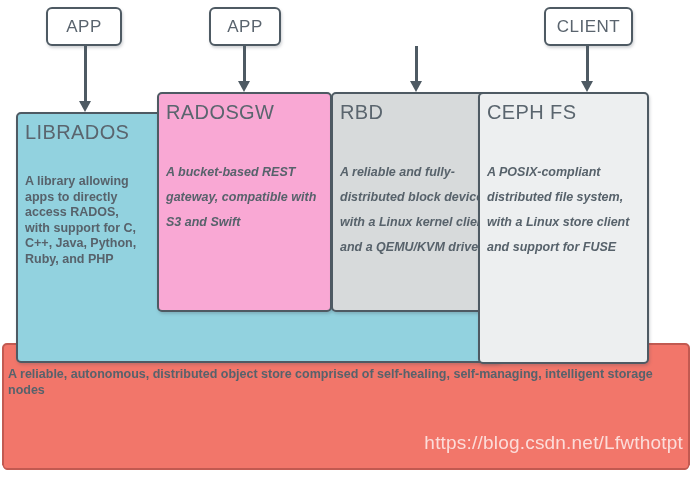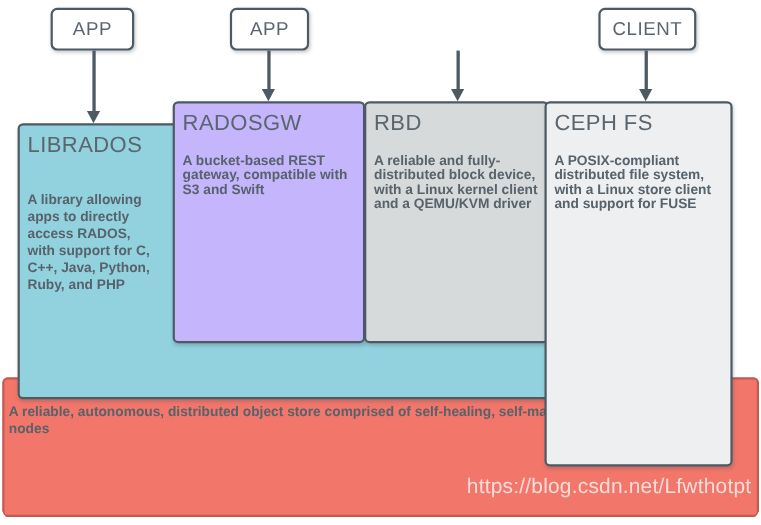--- a/index.html
+++ b/index.html
@@ -39,24 +39,24 @@
   }
   .comp .title{
     font-size:20px;font-weight:400;letter-spacing:.4px;color:#5a656e;
     margin:7px 0 0 7px;line-height:23px;
   }
   .comp .desc{
     font-size:12.5px;font-weight:bold;color:#57626b;margin-left:7px;
   }
   .box-librados{left:16px;top:112px;width:485px;height:251px;background:#92d2df;z-index:2;}
   .box-librados .desc{margin-top:30px;width:122px;line-height:15.5px;}
-  .box-radosgw{left:157px;top:92px;width:175px;height:220px;background:#c4b5fd;z-index:3;}
+  .box-radosgw{left:157px;top:92px;width:175px;height:220px;background:#f9a8d4;z-index:3;}
   .box-rbd{left:331px;top:92px;width:168px;height:220px;background:#d7dadb;z-index:3;}
-  .box-cephfs{left:495px;top:92px;width:171px;height:332px;background:#edeff0;z-index:3;}
-  .box-radosgw .desc,.box-rbd .desc,.box-cephfs .desc{margin-top:16px;width:162px;line-height:13px;}
+  .box-cephfs{left:478px;top:92px;width:171px;height:272px;background:#edeff0;z-index:3;}
+  .box-radosgw .desc,.box-rbd .desc,.box-cephfs .desc{margin-top:36px;width:162px;line-height:25px;font-style:italic;}
   .box-rados{
     left:2px;top:343px;width:688px;height:127px;background:#f2766a;
     border:2px solid #c25a51;z-index:1;box-shadow:none;
   }
   .box-rados .title{margin:37px 0 0 4px;}
   .box-rados .desc{margin:22px 0 0 4px;width:658px;line-height:15.5px;}
   
   .watermark{
     position:absolute;right:9px;top:432px;z-index:6;
     font-size:19px;color:rgba(255,255,255,.75);letter-spacing:.2px;

